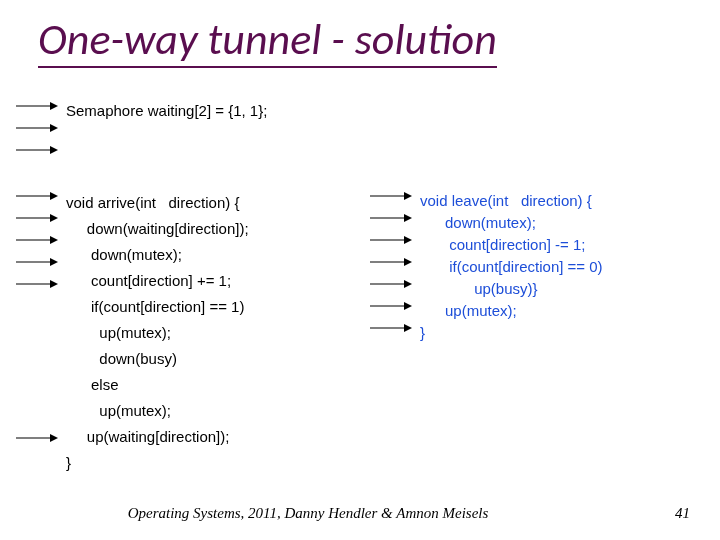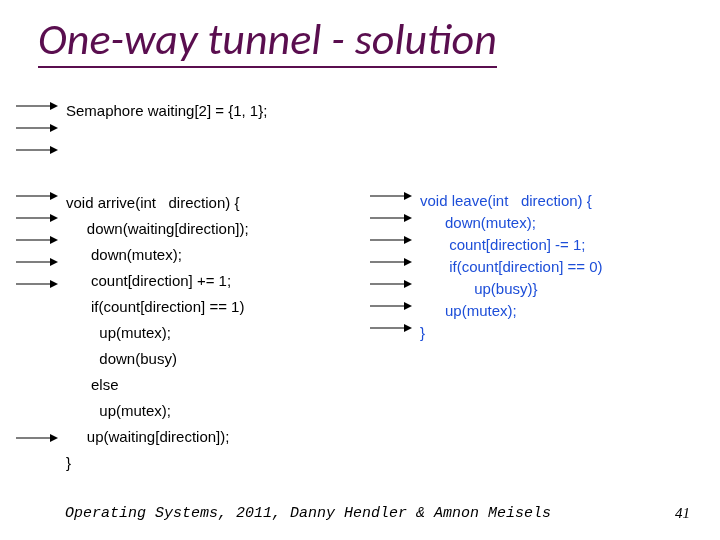--- a/index.html
+++ b/index.html
@@ -47,21 +47,21 @@
     line-height: 22px;
     color: #1d4ed8;
     white-space: pre;
   }
   .footer-cite {
     position: absolute;
     bottom: 18px;
     left: 0;
     width: 616px;
     text-align: center;
-    font-family: Liberation Mono, monospace;
+    font-family: Liberation Serif, serif;
     font-style: italic;
     font-size: 15px;
     color: #000;
   }
   .page-num {
     position: absolute;
     bottom: 18px;
     right: 30px;
     font-family: "Times New Roman", serif;
     font-style: italic;

